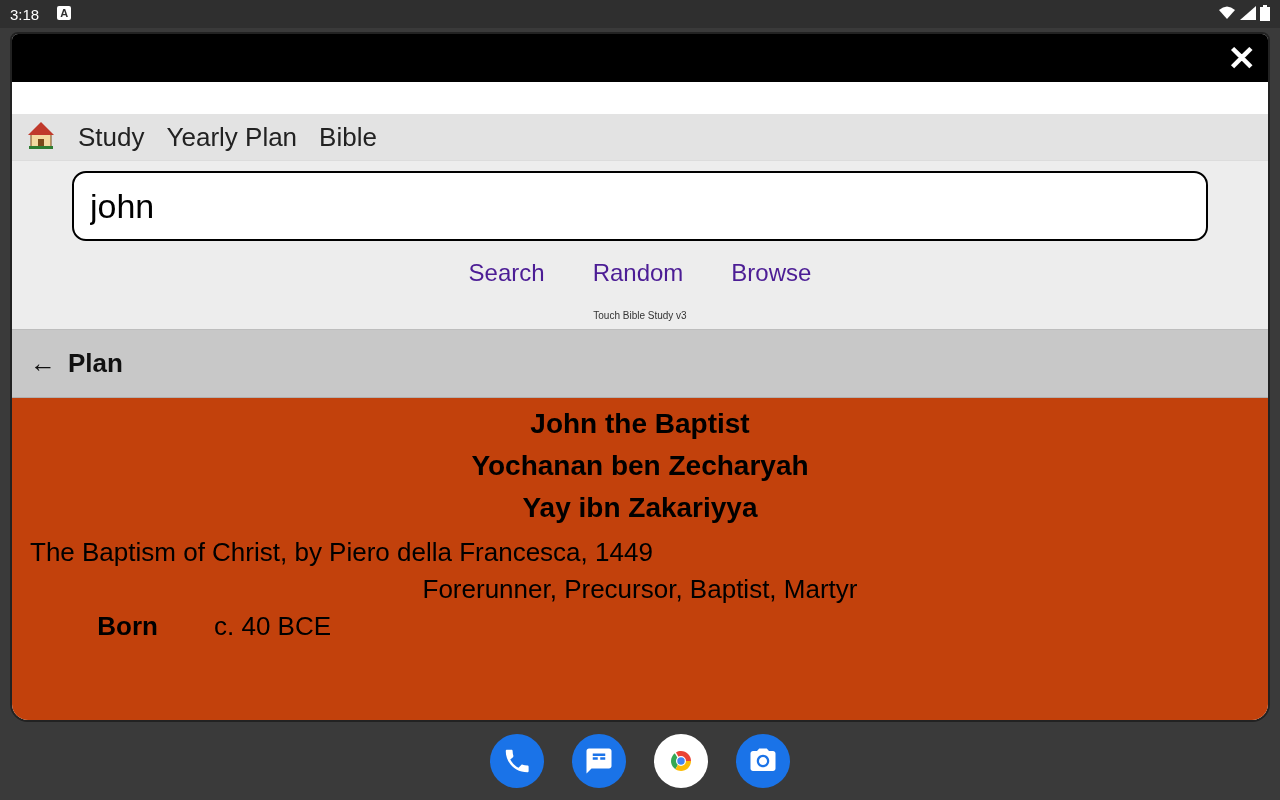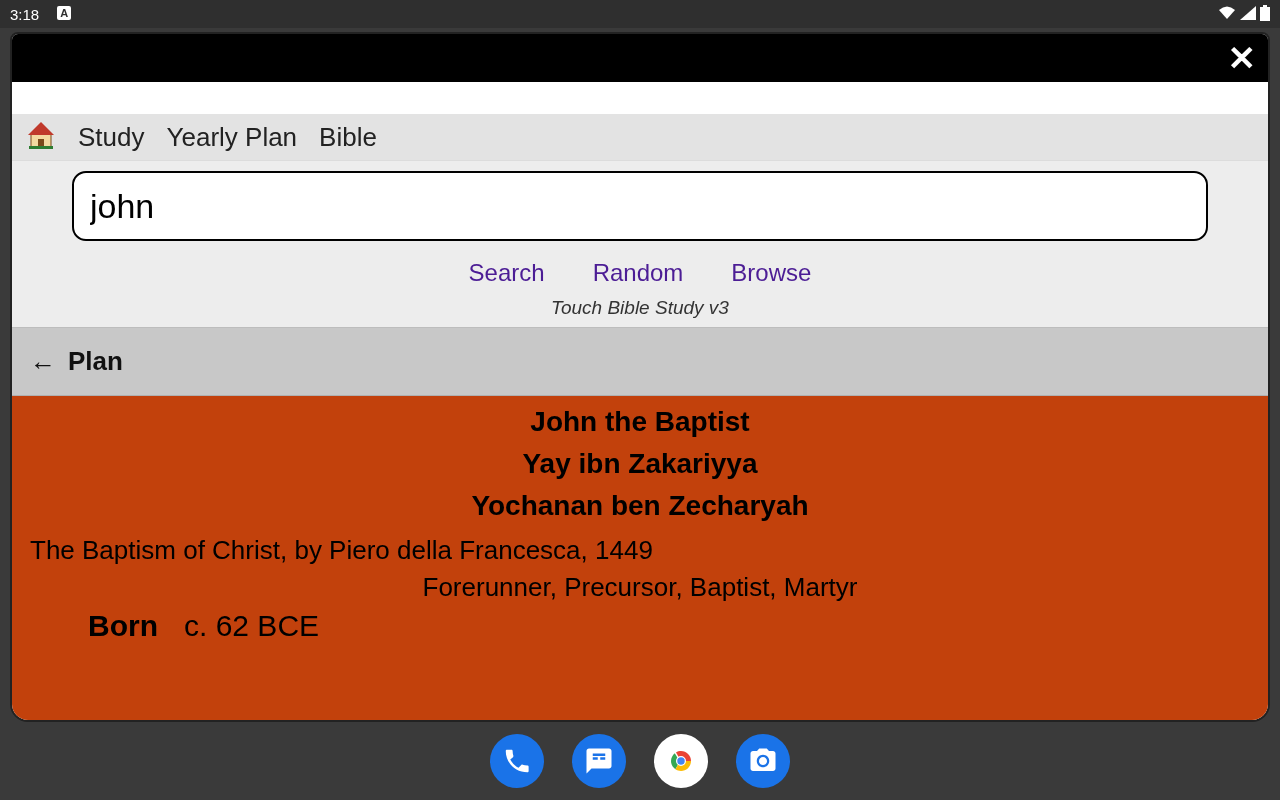--- a/index.html
+++ b/index.html
@@ -45,37 +45,37 @@
   }
   .search-input {
     width: 100%; height: 70px; border: 2px solid #000; border-radius: 14px;
     font-size: 34px; padding: 0 16px; background: #fff; color: #000;
   }
   .search-links {
     display: flex; justify-content: center; gap: 48px;
     margin-top: 18px; font-size: 24px; color: #4c1d95;
   }
   .search-links span { cursor: pointer; }
-  .version-label { text-align: center; font-size: 19px; color: #333; margin-top: 10px; font-style: italic; }
+  .version-label { text-align: center; font-size: 10px; color: #333; margin-top: 23px; }
 
   .back-bar {
     background: #c8c8c8; padding: 18px 18px; font-size: 26px; font-weight: bold;
     display: flex; align-items: center; gap: 12px; color: #111;
     border-bottom: 1px solid #b0b0b0;
   }
   .back-arrow { font-size: 26px; font-weight: normal; }
 
   .content {
     flex: 1; background: #c2410c; overflow: hidden; padding: 0 18px;
   }
   .headings { text-align: center; }
   .headings h2 { font-size: 28px; font-weight: bold; margin-top: 10px; }
   .caption { font-size: 26px; margin-top: 13px; text-align: left; }
   .titles-line { font-size: 26px; font-weight: normal; text-align: center; margin-top: 6px; }
-  .info-row { display: flex; gap: 26px; font-size: 30px; margin-top: 6px; padding-left: 48px; }
+  .info-row { display: flex; gap: 56px; font-size: 26px; margin-top: 6px; padding-left: 48px; }
   .info-row .label { font-weight: bold; width: 80px; text-align: right; }
 
   
   .bottom-nav {
     height: 78px; background: #3a3a3a; display: flex; align-items: center; justify-content: center; gap: 28px;
   }
   .nav-btn {
     width: 54px; height: 54px; border-radius: 50%; display: flex; align-items: center; justify-content: center;
     cursor: pointer;
   }
@@ -145,28 +145,28 @@
     </div>
 
     <div class="back-bar">
       <span class="back-arrow">←</span>
       <span>Plan</span>
     </div>
 
     <div class="content">
       <div class="headings">
         <h2>John the Baptist</h2>
+        <h2>Yochanan ben Zecharyah</h2>
         <h2>Yay ibn Zakariyya</h2>
-        <h2>Yochanan ben Zecharyah</h2>
       </div>
       <div class="caption">The Baptism of Christ, by Piero della Francesca, 1449</div>
       <div class="titles-line">Forerunner, Precursor, Baptist, Martyr</div>
       <div class="info-row">
         <span class="label">Born</span>
-        <span>c. 62 BCE</span>
+        <span>c. 40 BCE</span>
       </div>
     </div>
 
   </div>
 </div>
 
 <div class="bottom-nav">
   <div class="nav-btn phone-btn">
     <svg viewBox="0 0 24 24" fill="#fff">
         <path d="M6.6 10.8c1.4 2.8 3.8 5.2 6.6 6.6l2.2-2.2c.3-.3.7-.4 1.1-.3 1.2.4 2.5.6 3.8.6.6 0 1 .4 1 1V20c0 .6-.4 1-1 1C10.6 21 3 13.4 3 4c0-.6.4-1 1-1h3.5c.6 0 1 .4 1 1 0 1.3.2 2.6.6 3.8.1.4 0 .8-.3 1.1L6.6 10.8z"></path>

